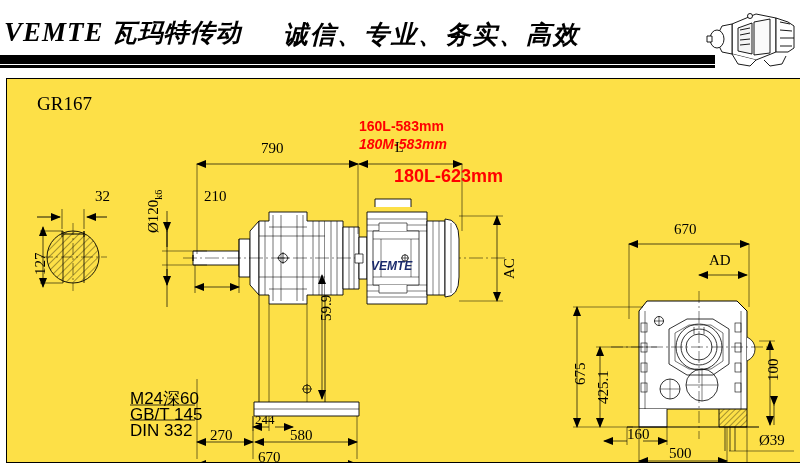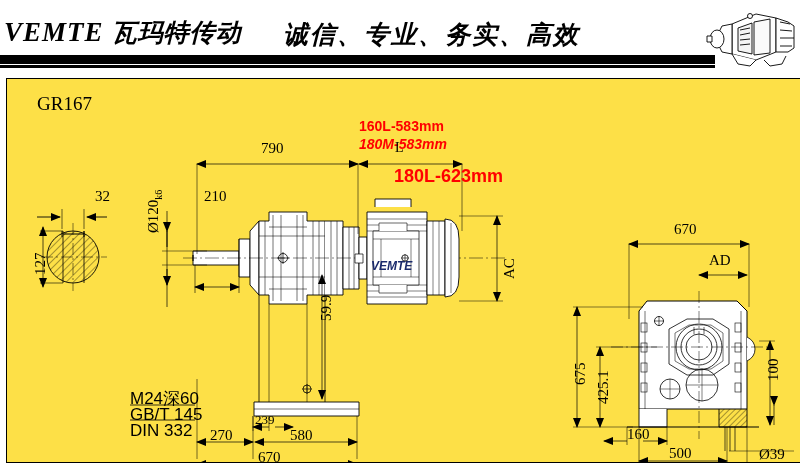--- a/index.html
+++ b/index.html
@@ -362,31 +362,31 @@
 
     <div class="lbl dim" style="left:197px;top:110px;">210</div>
     <div class="lbl dim" style="left:254px;top:62px;">790</div>
     <div class="lbl dim v" style="left:312px;top:242px;">59.9</div>
     <div class="lbl dim v" style="left:495px;top:200px;">AC</div>
 
     <div class="lbl note" style="left:123px;top:311px;">M24深60</div>
     <div class="lbl note" style="left:123px;top:327px;">GB/T 145</div>
     <div class="lbl note" style="left:123px;top:343px;">DIN 332</div>
 
-    <div class="lbl dimsm" style="left:248px;top:334px;">239</div>
+    <div class="lbl dimsm" style="left:248px;top:334px;">244</div>
     <div class="lbl dim" style="left:203px;top:349px;">270</div>
     <div class="lbl dim" style="left:283px;top:349px;">580</div>
     <div class="lbl dim" style="left:251px;top:371px;">670</div>
 
     <div id="motor-logo" class="lbl" style="left:364px;top:181px;">VEMTE</div>
 
     <div class="lbl dim" style="left:667px;top:143px;">670</div>
     <div class="lbl dim" style="left:702px;top:174px;">AD</div>
     <div class="lbl dim v" style="left:566px;top:306px;">675</div>
     <div class="lbl dim v" style="left:589px;top:325px;">425.1</div>
     <div class="lbl dim v" style="left:759px;top:302px;">100</div>
     <div class="lbl dim" style="left:620px;top:348px;">160</div>
     <div class="lbl dim" style="left:662px;top:367px;">500</div>
     <div class="lbl dim" style="left:662px;top:386px;">660</div>
-    <div class="lbl dim" style="left:752px;top:368px;">Ø39</div>
+    <div class="lbl dim" style="left:752px;top:354px;">Ø39</div>
 
   </div>
 </div>
 
 </body></html>

